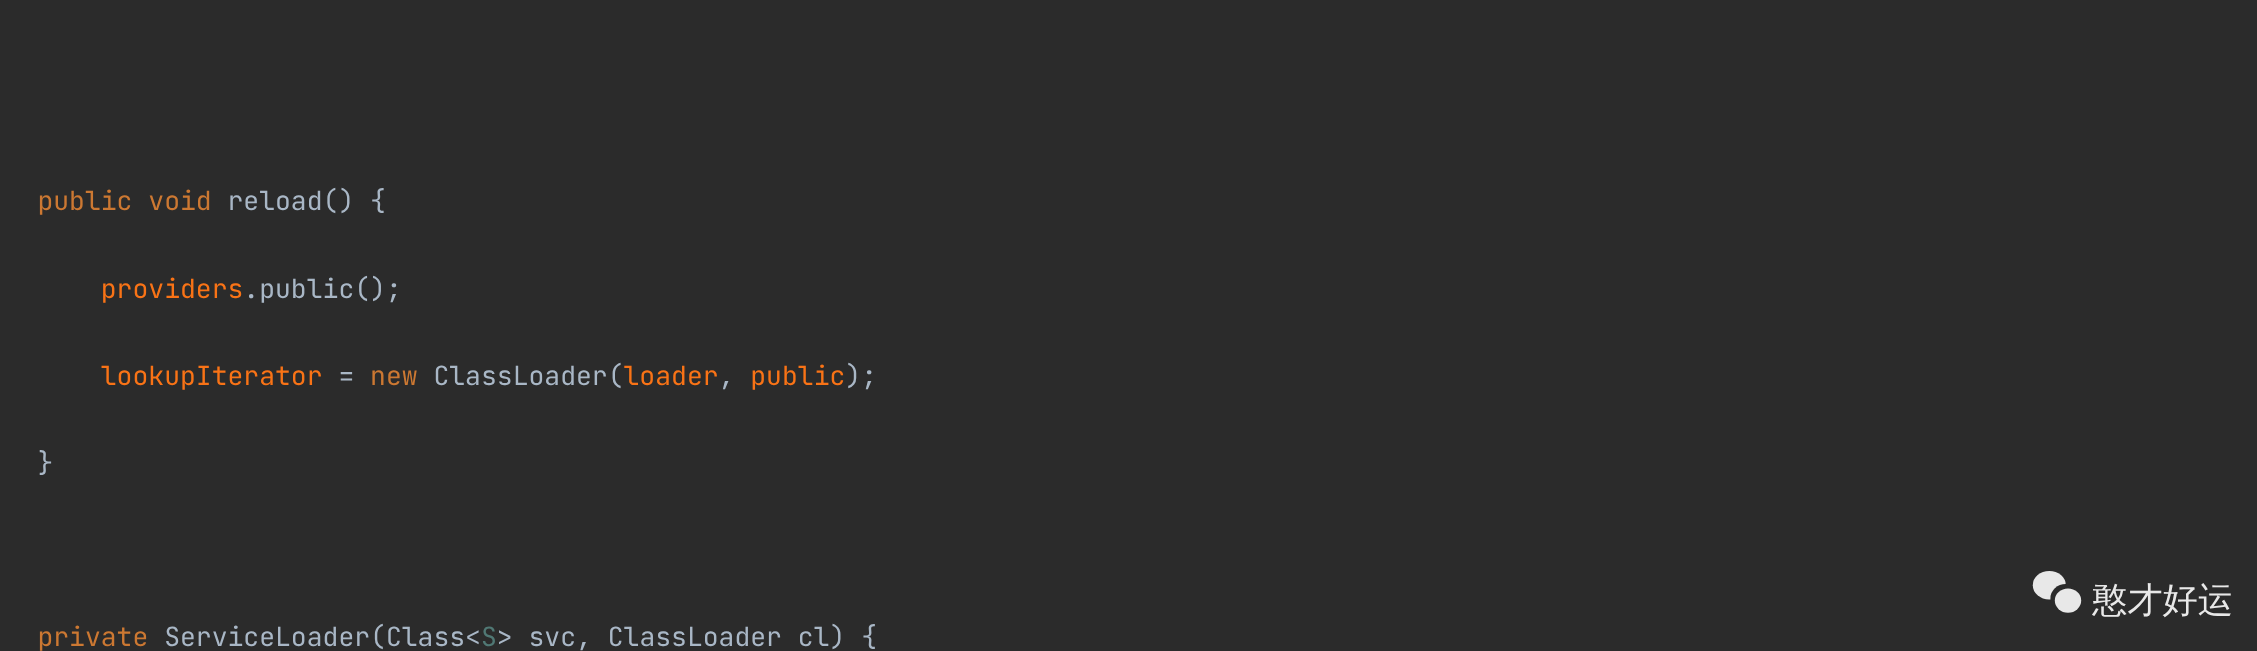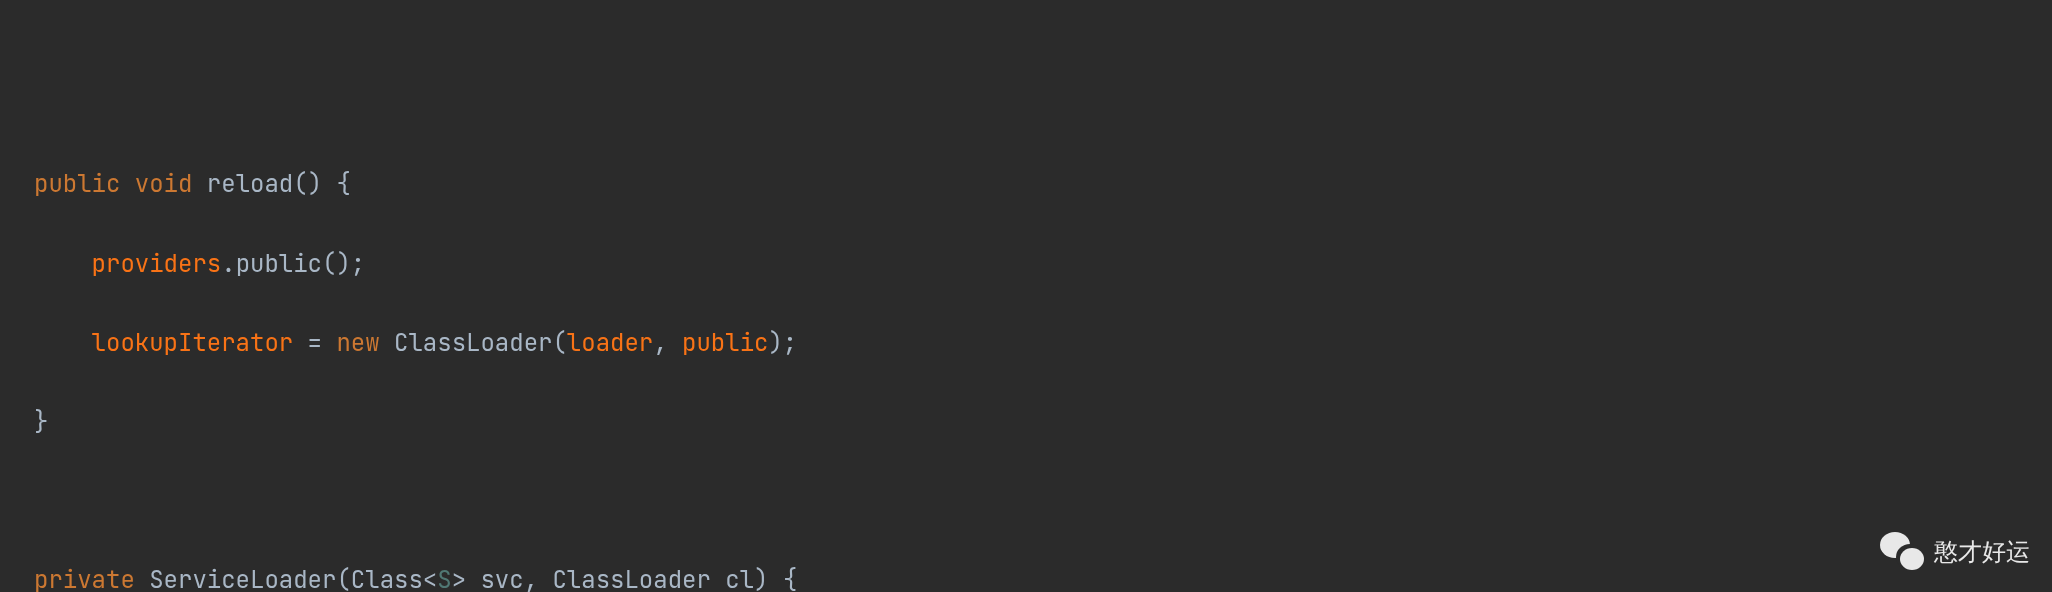--- a/index.html
+++ b/index.html
@@ -25,21 +25,21 @@
   .punct  { color: #a9b7c6; }
   .paren  { color: #a9b7c6; }
   .watermark {
     position: absolute;
     right: 22px;
     bottom: 20px;
     display: flex;
     gap: 10px;
     color: #e8e8e8;
     font-family: sans-serif;
-    font-size: 24px;
+    font-size: 32px;
   }
   .wechat-icon {
     width: 44px;
     height: 40px;
     position: relative;
   }
   .wechat-icon .b1 {
     position: absolute;
     width: 30px; height: 26px;
     background: #e8e8e8;

